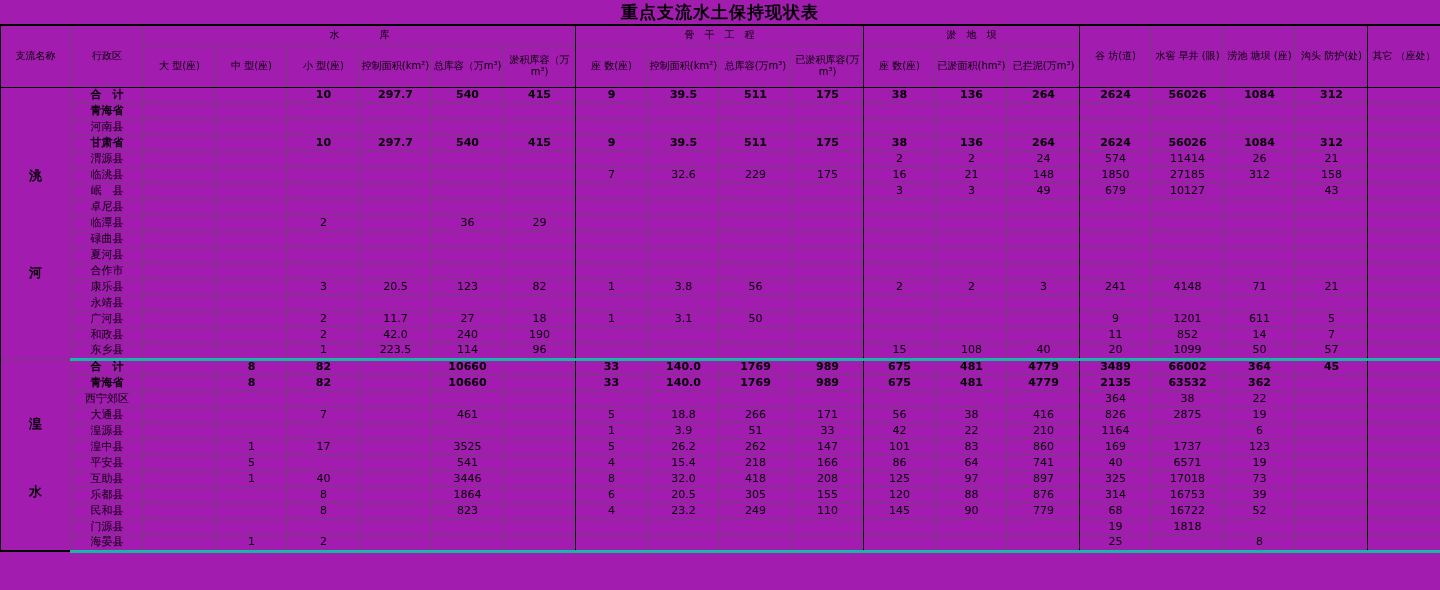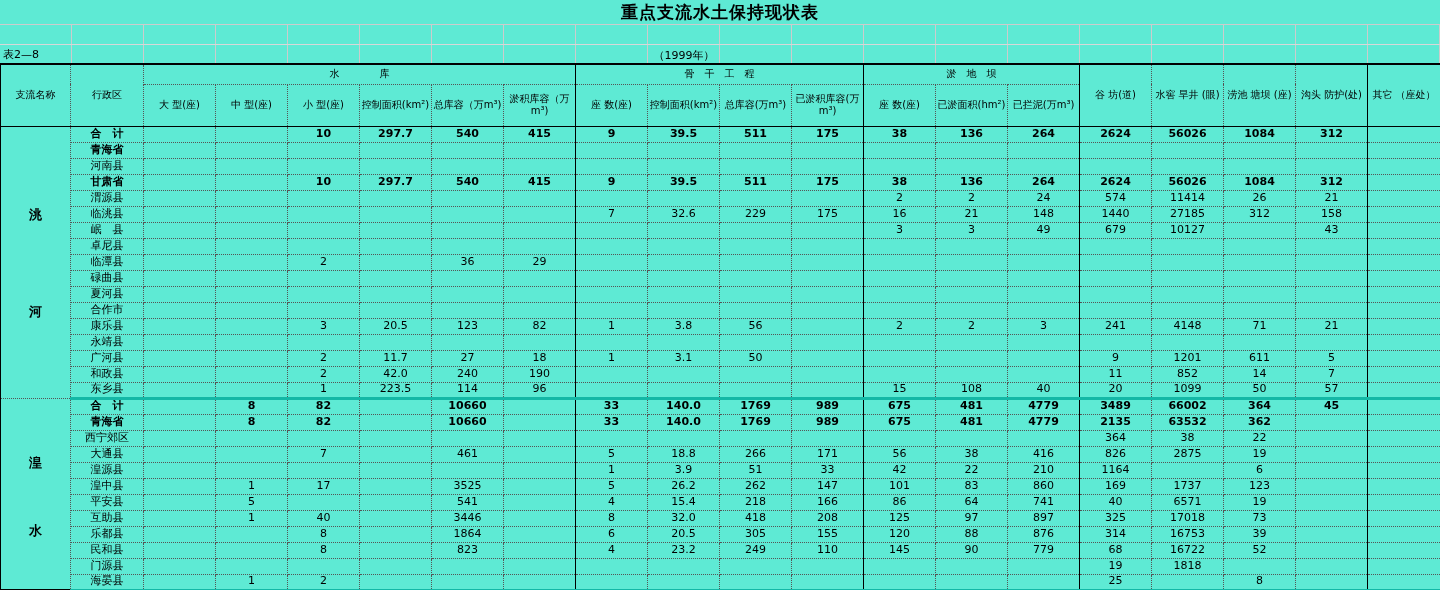--- a/index.html
+++ b/index.html
@@ -1,16 +1,16 @@
 <!DOCTYPE html>
 <html><head>
 <meta charset="utf-8">
 <style>
   html,body{margin:0;padding:0;background:#fff;}
-  #page{position:relative;width:1440px;height:590px;background:#5eead4;
+  #page{position:relative;width:1440px;height:590px;background:#a21caf;
         font-family:"DejaVu Sans","Liberation Sans",sans-serif;color:#000;overflow:hidden;}
 
   
   .title-row{height:24px;display:flex;align-items:center;justify-content:center;}
   .doc-title{font-size:17px;font-weight:bold;letter-spacing:1px;}
   .topgrid{position:relative;height:38px;border-top:1px solid #ccc;
            background-image:repeating-linear-gradient(90deg,#ccc 0 1px,transparent 1px 72px);
            background-position:71px 0;}
   .topgrid .mid{height:19px;border-bottom:1px solid #d8d8d8;}
   .table-label{position:absolute;left:3px;top:22px;font-size:11px;}
@@ -38,25 +38,20 @@
 </style>
 </head>
 <body>
 
 <div id="page">
 
   <div class="title-row">
     <span class="doc-title">重点支流水土保持现状表</span>
   </div>
 
-  <div class="topgrid">
-    <div class="mid"></div>
-    <span class="table-label">表2—8</span>
-    <span class="year-label">（1999年）</span>
-  </div>
 
   <table>
     <colgroup>
       <col style="width:70px">
         <col style="width:73px">
       <col style="width:72px">
         <col style="width:72px">
         <col style="width:72px">
         <col style="width:72px">
         <col style="width:72px">
@@ -221,21 +216,21 @@
           <td></td>
           <td></td>
           <td class="vs"></td>
           <td>7</td>
           <td>32.6</td>
           <td>229</td>
           <td class="vs">175</td>
           <td>16</td>
           <td>21</td>
           <td class="vs">148</td>
-          <td>1440</td>
+          <td>1850</td>
           <td>27185</td>
           <td>312</td>
           <td class="vs">158</td>
           <td></td>
         </tr>
         <tr>
           <td class="admin">岷　县</td>
           <td></td>
           <td></td>
           <td></td>

